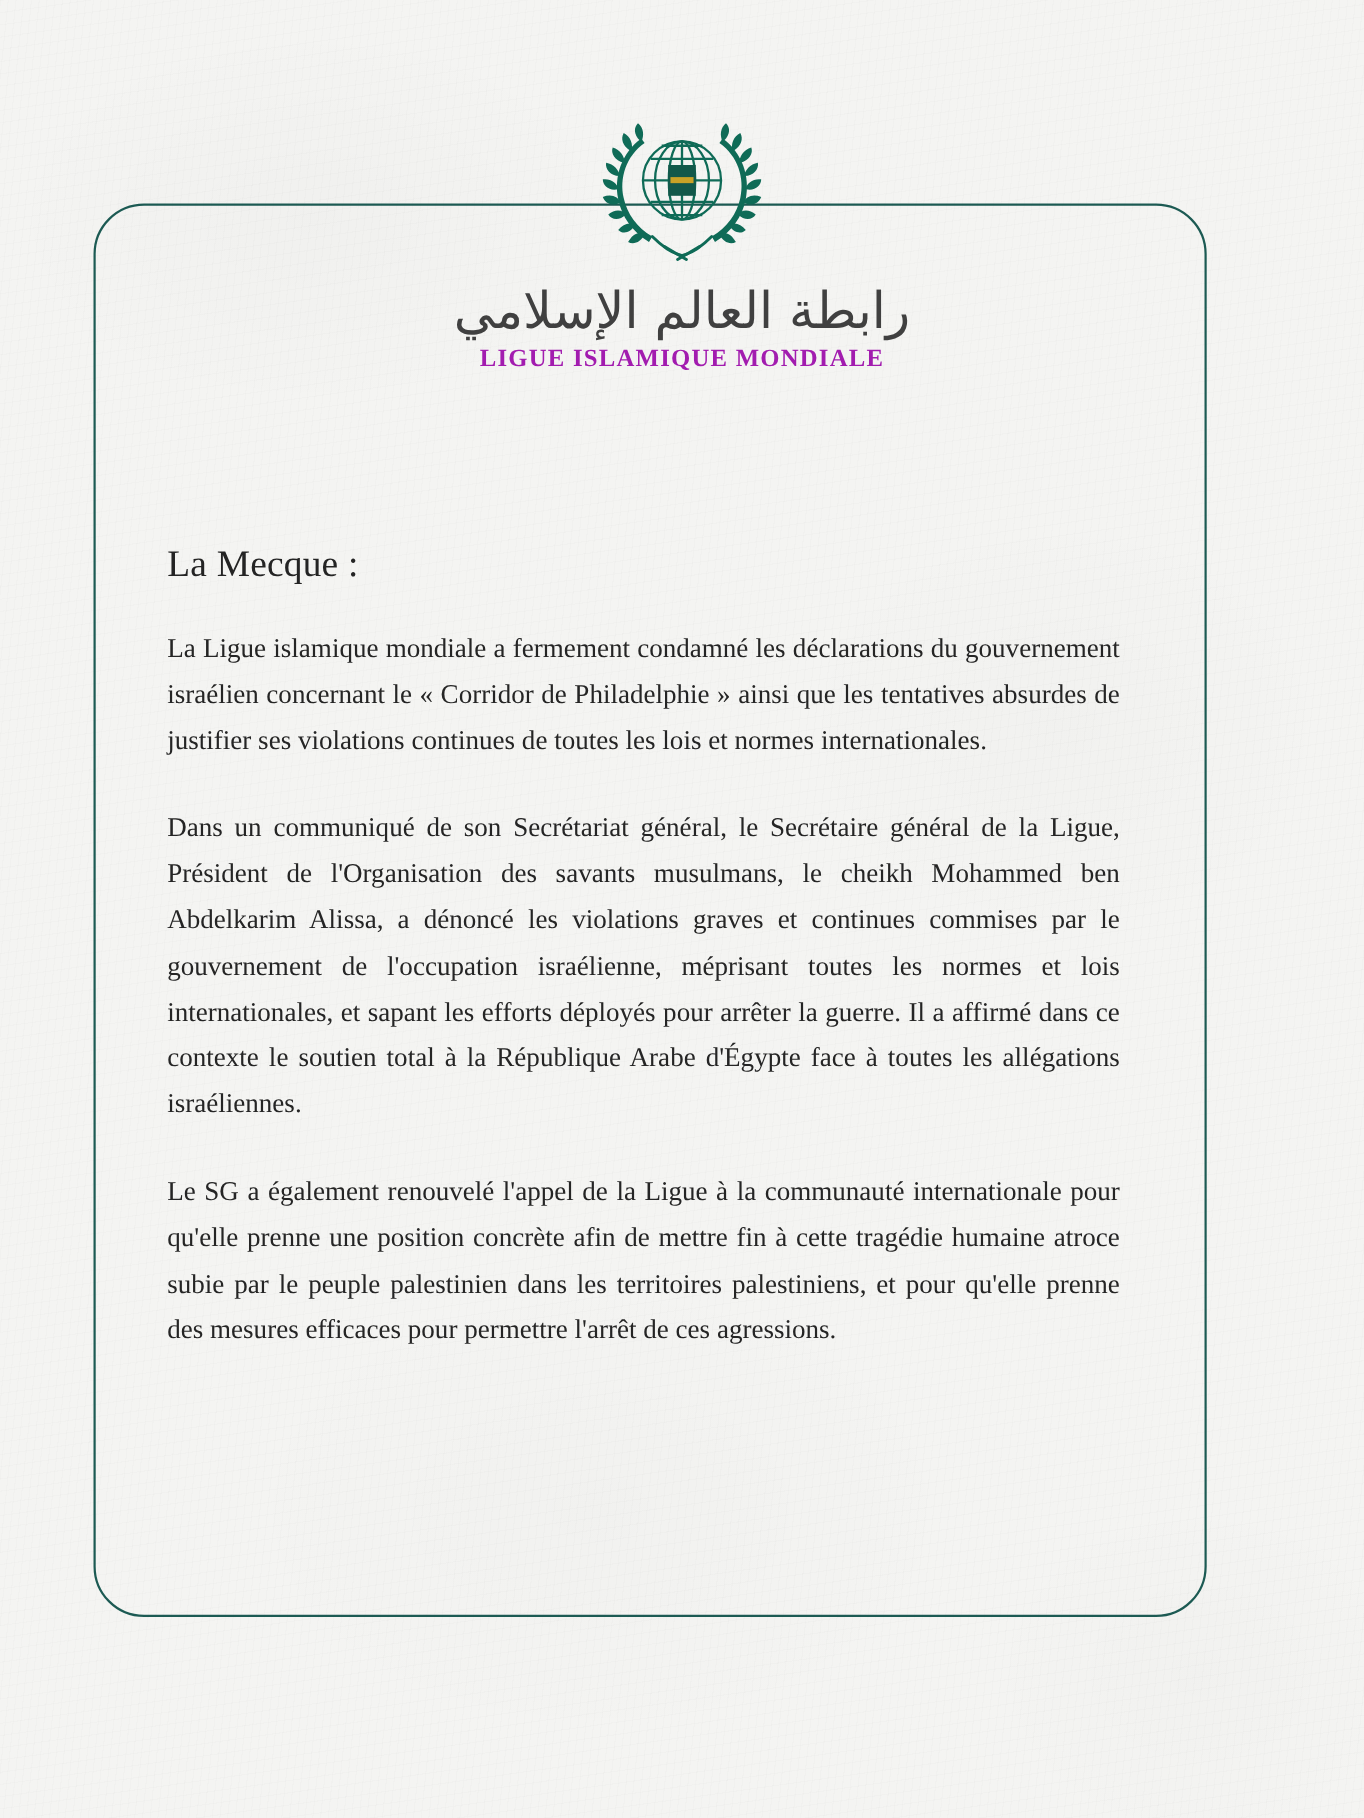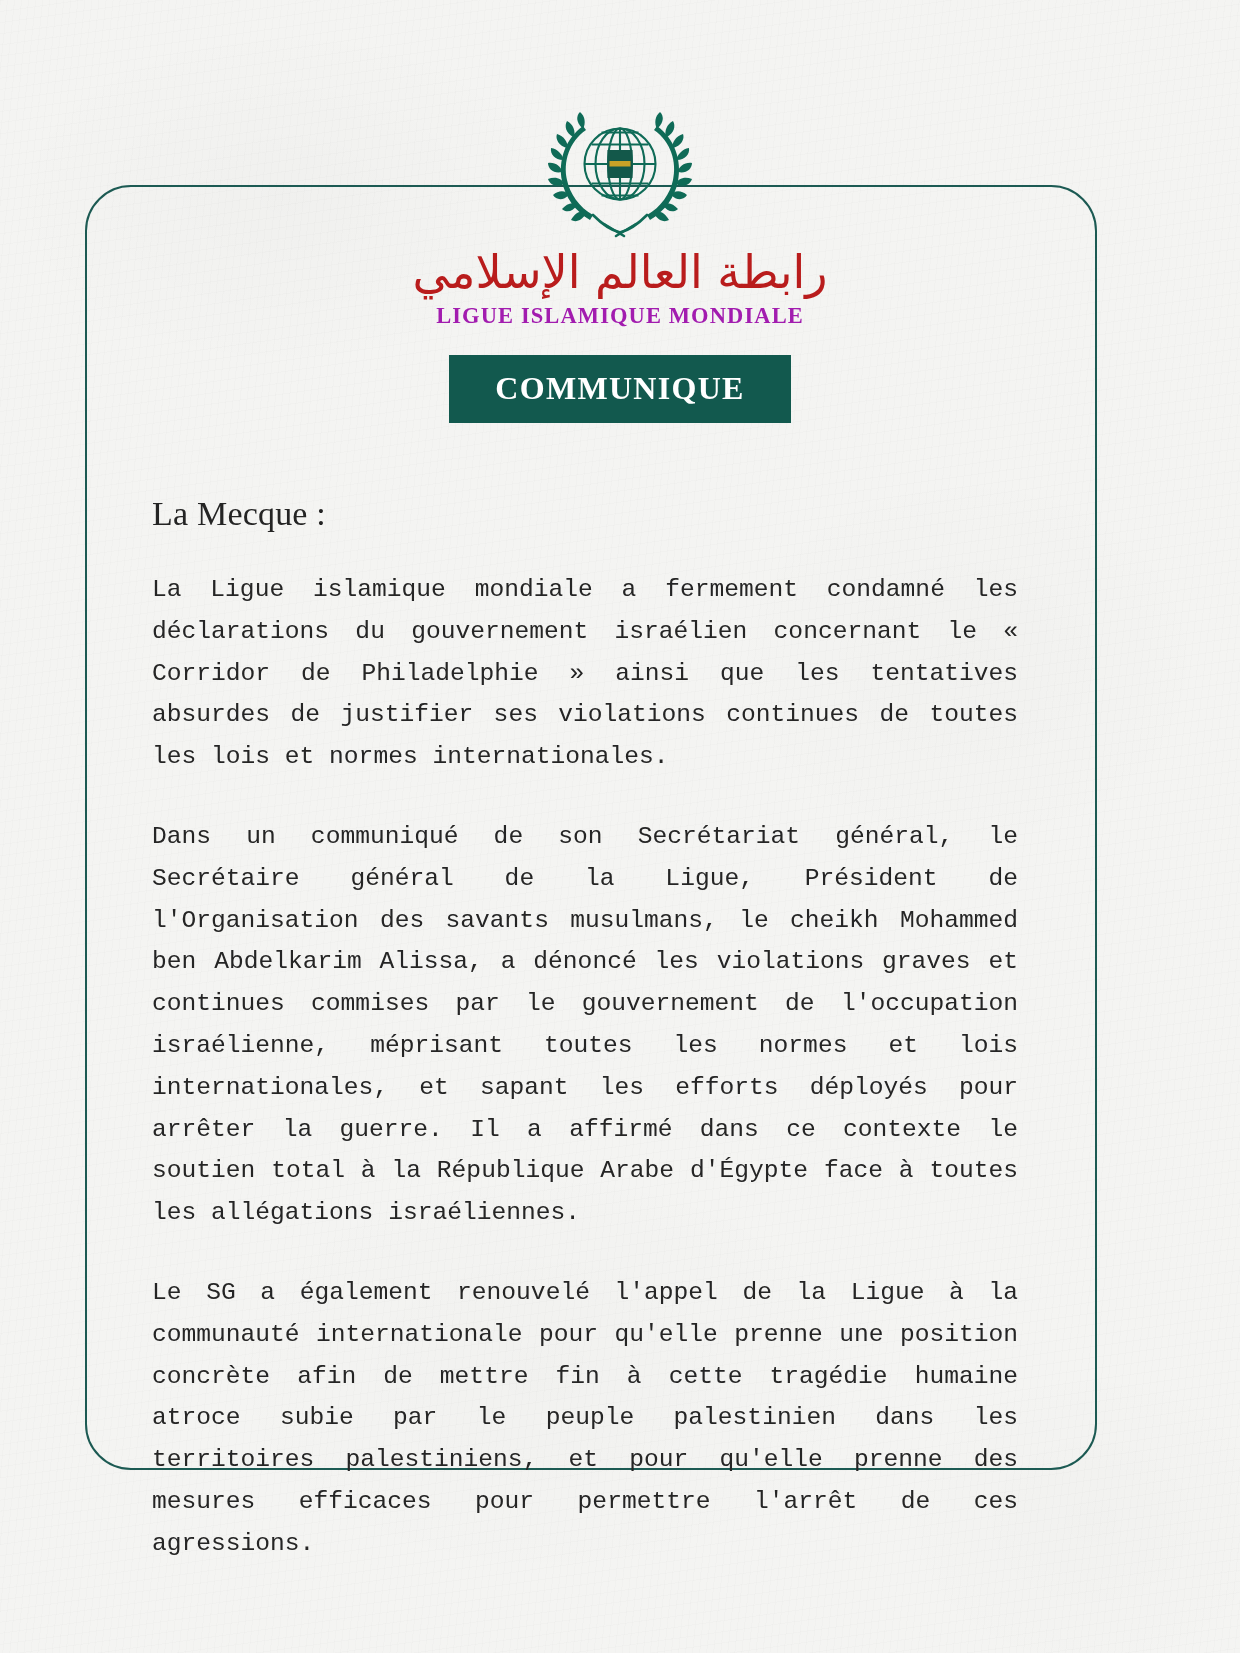--- a/index.html
+++ b/index.html
@@ -46,25 +46,25 @@
     left:0; right:0; top:108px;
     z-index:3;
     display:flex;
     flex-direction:column;
     align-items:center;
   }
 
   #emblem{ width:148px; height:132px; display:block; }
 
   #arabic-wordmark{
-    margin-top:6px;
+    margin-top:16px;
     font-family:"DejaVu Sans", sans-serif;
     font-size:46px;
     line-height:1.15;
-    color:#b91c1c;
+    color:#404040;
     direction:rtl;
     white-space:nowrap;
     font-weight:400;
   }
 
   #latin-wordmark{
     margin-top:4px;
     font-family:"Liberation Serif", serif;
     font-weight:700;
     font-size:22.5px;
@@ -97,21 +97,21 @@
   #dateline{
     font-family:"Liberation Serif", serif;
     font-weight:400;
     font-size:34px;
     color:#242424;
     margin-bottom:36px;
     letter-spacing:0.2px;
   }
 
   .body-paragraph{
-    font-family:Liberation Mono, monospace;
+    font-family:Liberation Serif, serif;
     font-size:24.6px;
     line-height:41.8px;
     color:#252525;
     text-align:justify;
     text-justify:inter-word;
     font-stretch:condensed;
     margin-bottom:38px;
     -webkit-font-smoothing:antialiased;
   }
   .body-paragraph:last-child{ margin-bottom:0; }
@@ -179,21 +179,20 @@
       <path d="M101 107 C91 117 84 122 75 124"></path>
       <path d="M58 116 L78 128"></path>
       <path d="M90 116 L70 128"></path>
     </g>
   </svg>
 
   <div id="arabic-wordmark">رابطة العالم الإسلامي</div>
 
   <div id="latin-wordmark">LIGUE ISLAMIQUE MONDIALE</div>
 
-  <div id="communique-badge">COMMUNIQUE</div>
 </div>
 
 <div id="content">
   <div id="dateline">La Mecque :</div>
 
   <p class="body-paragraph">La Ligue islamique mondiale a fermement condamné les déclarations du gouvernement israélien concernant le « Corridor de Philadelphie » ainsi que les tentatives absurdes de justifier ses violations continues de toutes les lois et normes internationales.</p>
   <p class="body-paragraph">Dans un communiqué de son Secrétariat général, le Secrétaire général de la Ligue, Président de l'Organisation des savants musulmans, le cheikh Mohammed ben Abdelkarim Alissa, a dénoncé les violations graves et continues commises par le gouvernement de l'occupation israélienne, méprisant toutes les normes et lois internationales, et sapant les efforts déployés pour arrêter la guerre. Il a affirmé dans ce contexte le soutien total à la République Arabe d'Égypte face à toutes les allégations israéliennes.</p>
   <p class="body-paragraph">Le SG a également renouvelé l'appel de la Ligue à la communauté internationale pour qu'elle prenne une position concrète afin de mettre fin à cette tragédie humaine atroce subie par le peuple palestinien dans les territoires palestiniens, et pour qu'elle prenne des mesures efficaces pour permettre l'arrêt de ces agressions.</p>
 </div>
 

